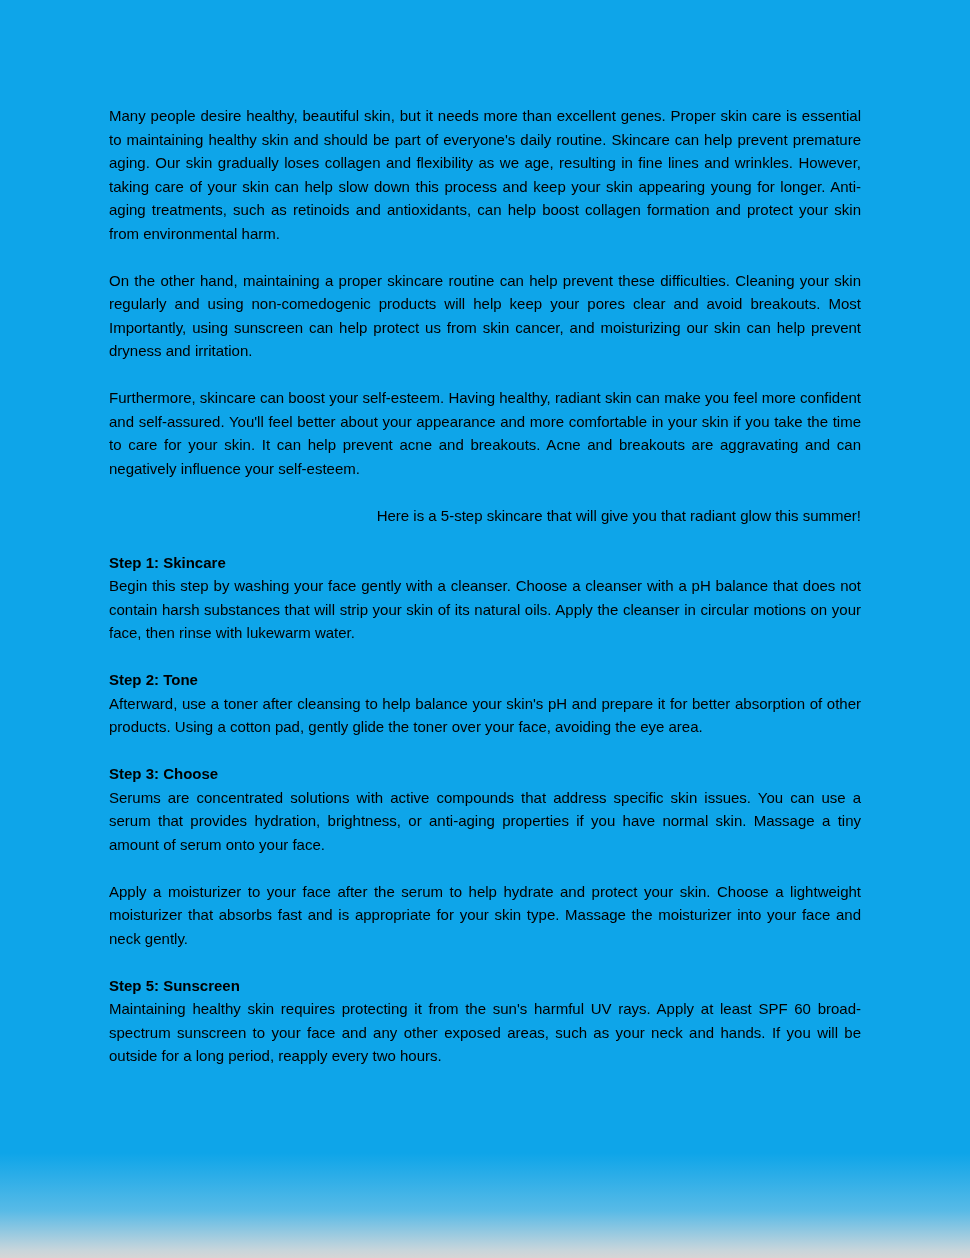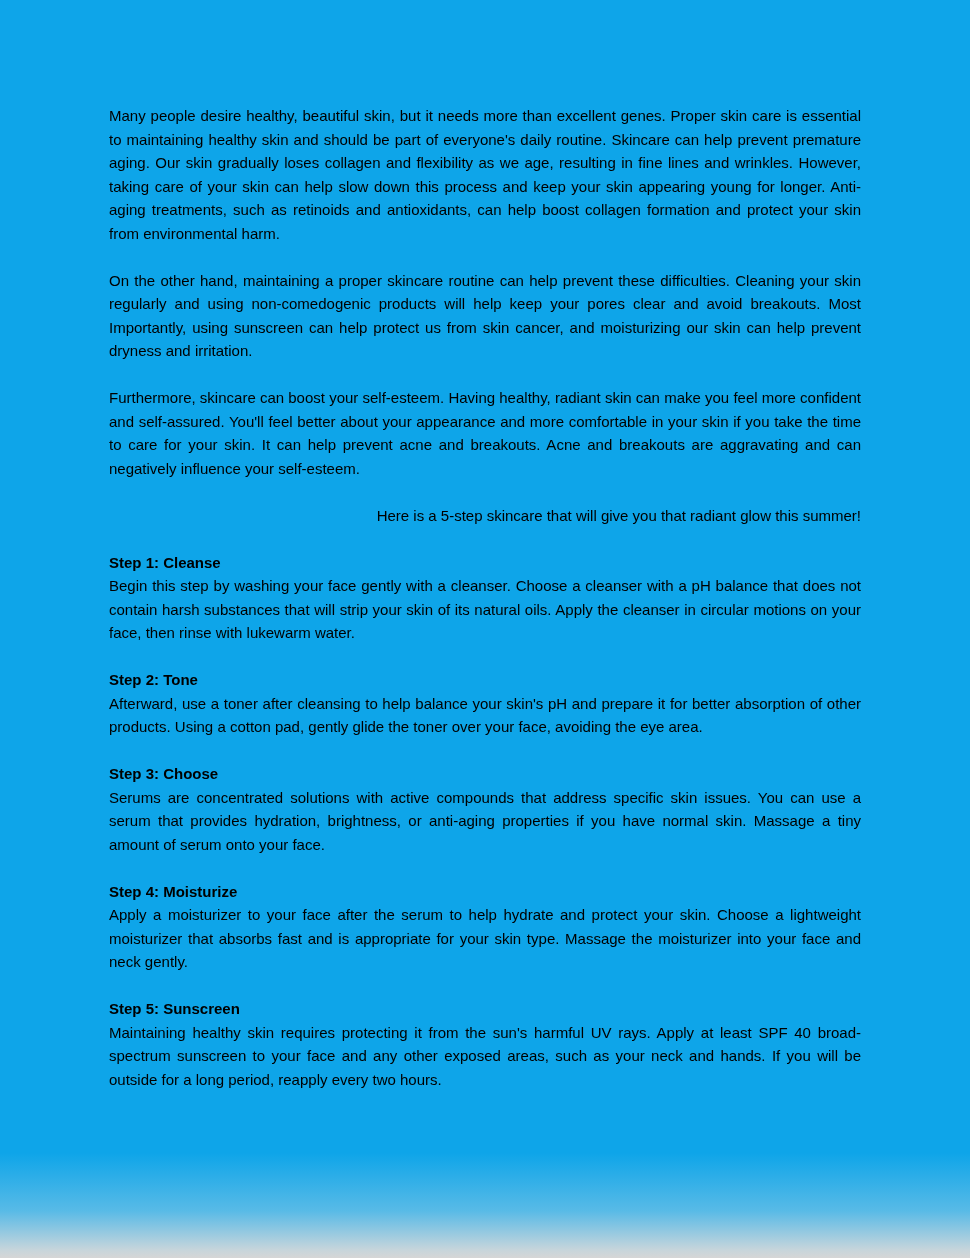--- a/index.html
+++ b/index.html
@@ -70,40 +70,39 @@
 
     <p class="para">Many people desire healthy, beautiful skin, but it needs more than excellent genes. Proper skin care is essential to maintaining healthy skin and should be part of everyone's daily routine. Skincare can help prevent premature aging. Our skin gradually loses collagen and flexibility as we age, resulting in fine lines and wrinkles. However, taking care of your skin can help slow down this process and keep your skin appearing young for longer. Anti-aging treatments, such as retinoids and antioxidants, can help boost collagen formation and protect your skin from environmental harm.</p>
 
     <p class="para">On the other hand, maintaining a proper skincare routine can help prevent these difficulties. Cleaning your skin regularly and using non-comedogenic products will help keep your pores clear and avoid breakouts. Most Importantly, using sunscreen can help protect us from skin cancer, and moisturizing our skin can help prevent dryness and irritation.</p>
 
     <p class="para">Furthermore, skincare can boost your self-esteem. Having healthy, radiant skin can make you feel more confident and self-assured. You'll feel better about your appearance and more comfortable in your skin if you take the time to care for your skin. It can help prevent acne and breakouts. Acne and breakouts are aggravating and can negatively influence your self-esteem.</p>
 
     <p class="para single-line">Here is a 5-step skincare that will give you that radiant glow this summer!</p>
 
     <div class="step-block">
-      <div class="step-heading">Step 1: Cleanse</div>
+      <div class="step-heading">Step 1: Skincare</div>
       <div class="step-text">Begin this step by washing your face gently with a cleanser. Choose a cleanser with a pH balance that does not contain harsh substances that will strip your skin of its natural oils. Apply the cleanser in circular motions on your face, then rinse with lukewarm water.</div>
     </div>
 
     <div class="step-block">
       <div class="step-heading">Step 2: Tone</div>
       <div class="step-text">Afterward, use a toner after cleansing to help balance your skin's pH and prepare it for better absorption of other products. Using a cotton pad, gently glide the toner over your face, avoiding the eye area.</div>
     </div>
 
     <div class="step-block">
       <div class="step-heading">Step 3: Choose</div>
       <div class="step-text">Serums are concentrated solutions with active compounds that address specific skin issues. You can use a serum that provides hydration, brightness, or anti-aging properties if you have normal skin. Massage a tiny amount of serum onto your face.</div>
     </div>
 
     <div class="step-block">
-      <div class="step-heading">Step 4: Moisturize</div>
       <div class="step-text">Apply a moisturizer to your face after the serum to help hydrate and protect your skin. Choose a lightweight moisturizer that absorbs fast and is appropriate for your skin type. Massage the moisturizer into your face and neck gently.</div>
     </div>
 
     <div class="step-block">
       <div class="step-heading">Step 5: Sunscreen</div>
-      <div class="step-text">Maintaining healthy skin requires protecting it from the sun's harmful UV rays. Apply at least SPF 40 broad-spectrum sunscreen to your face and any other exposed areas, such as your neck and hands. If you will be outside for a long period, reapply every two hours.</div>
+      <div class="step-text">Maintaining healthy skin requires protecting it from the sun's harmful UV rays. Apply at least SPF 60 broad-spectrum sunscreen to your face and any other exposed areas, such as your neck and hands. If you will be outside for a long period, reapply every two hours.</div>
     </div>
 
   </div>
 
   <div class="bottom-fade"></div>
 </div>
 
 </body></html>

